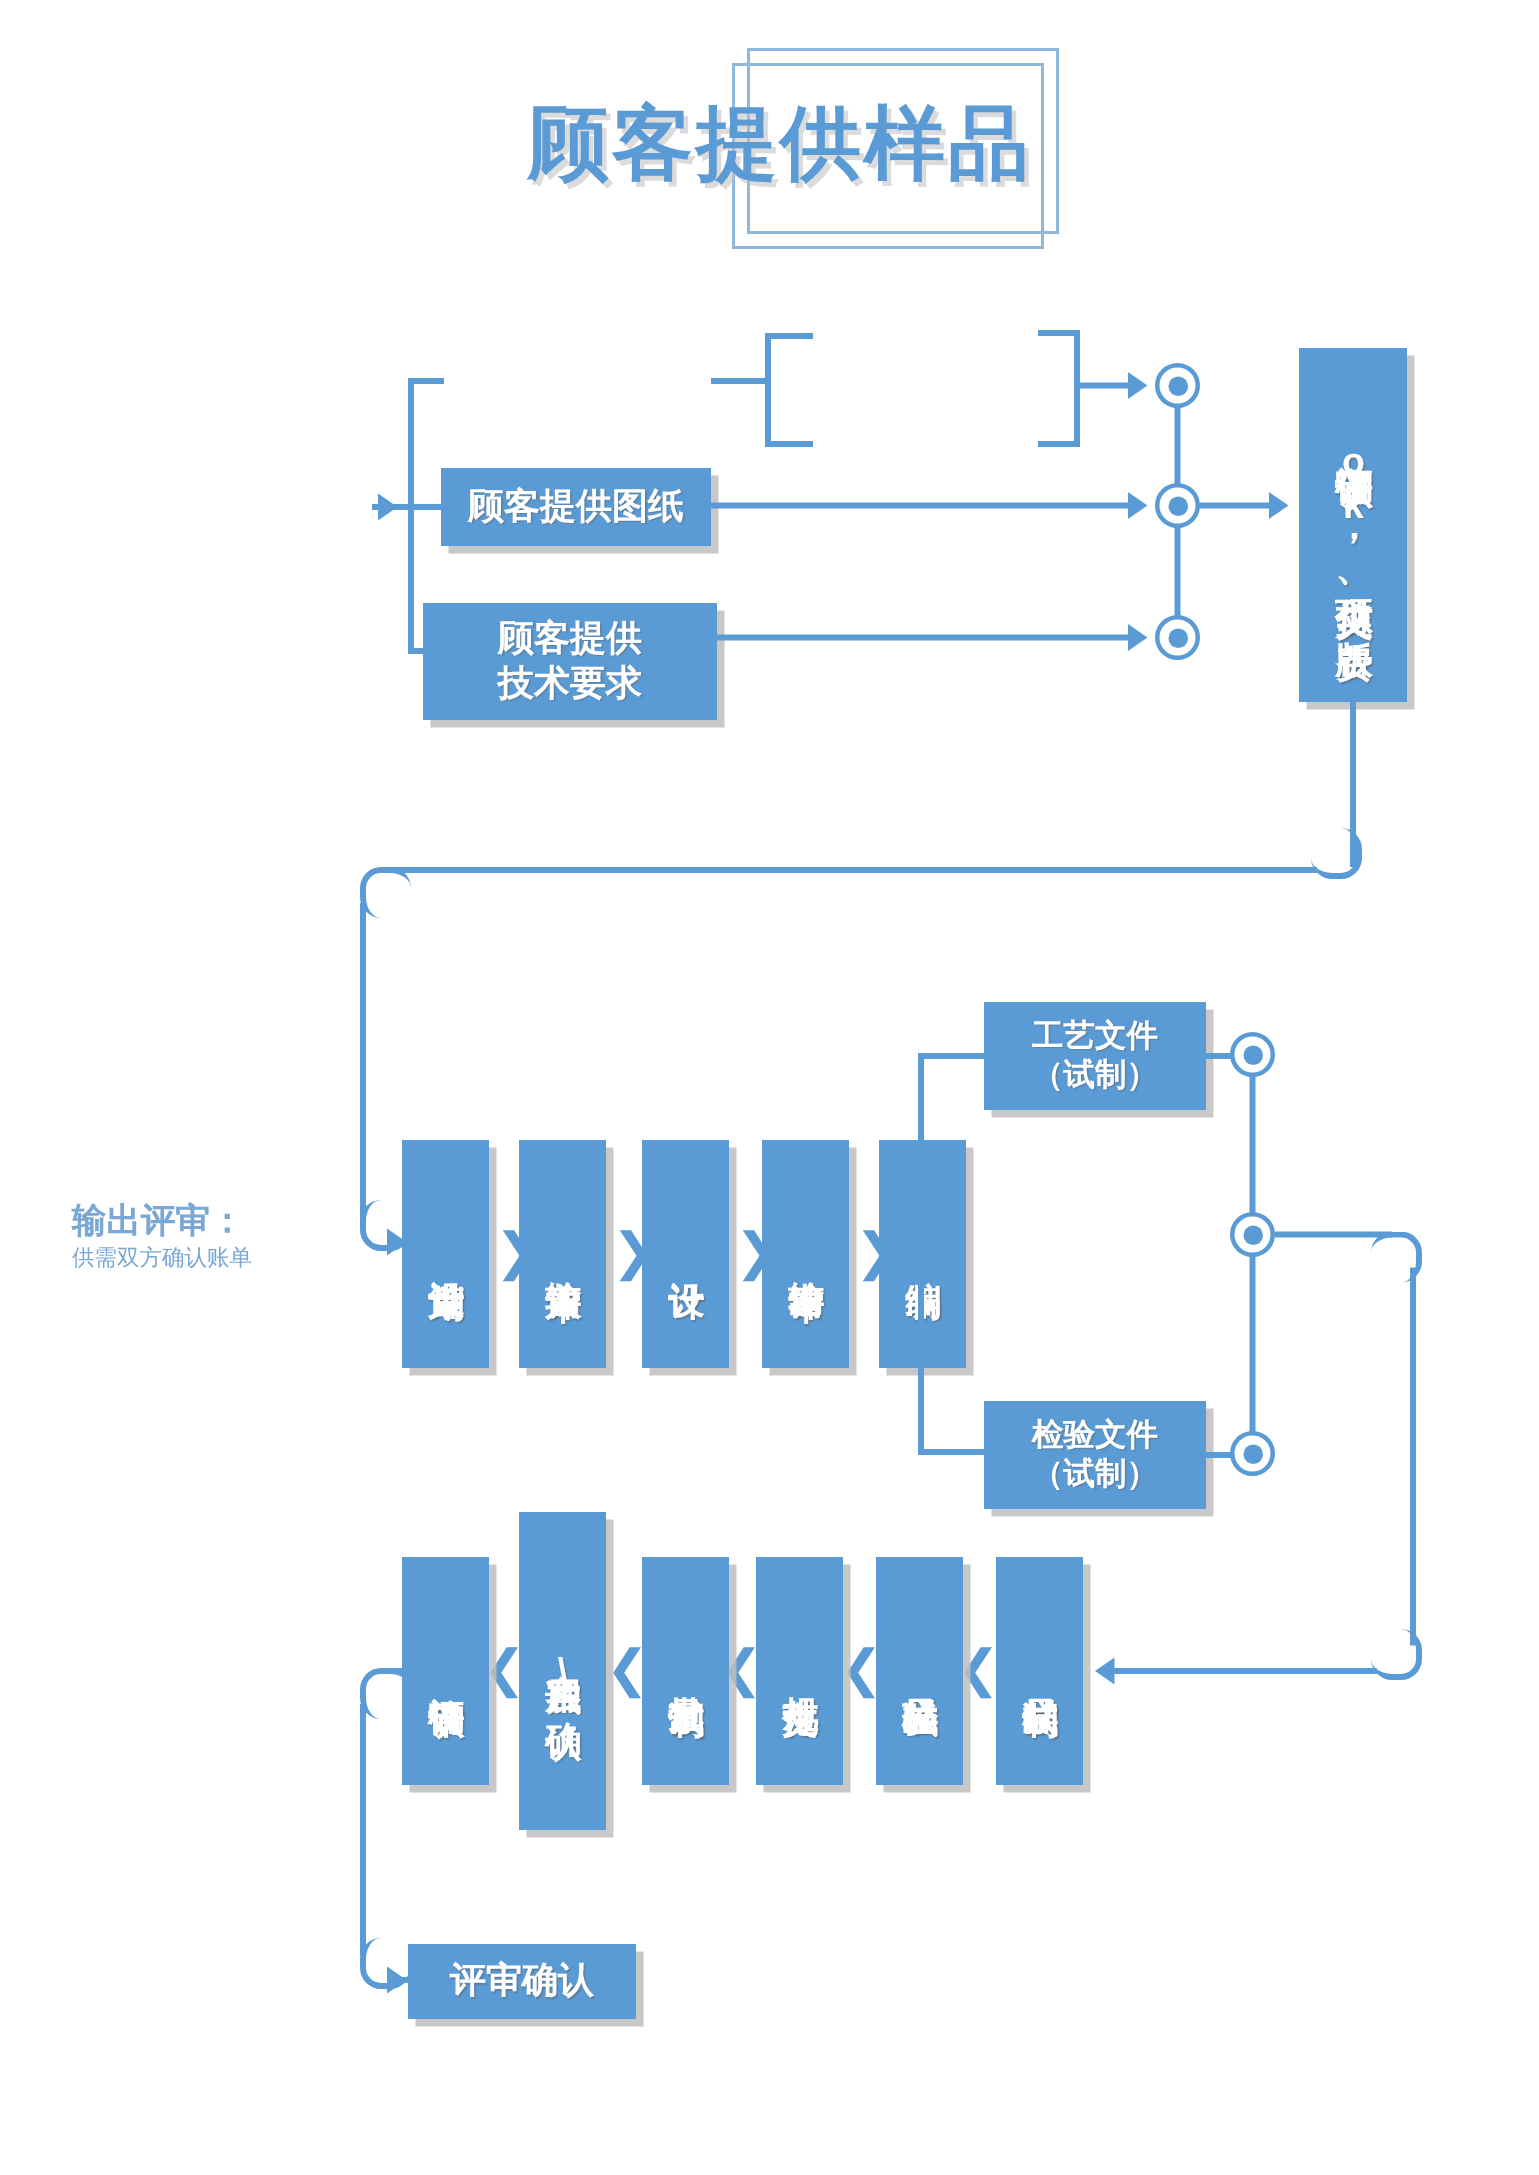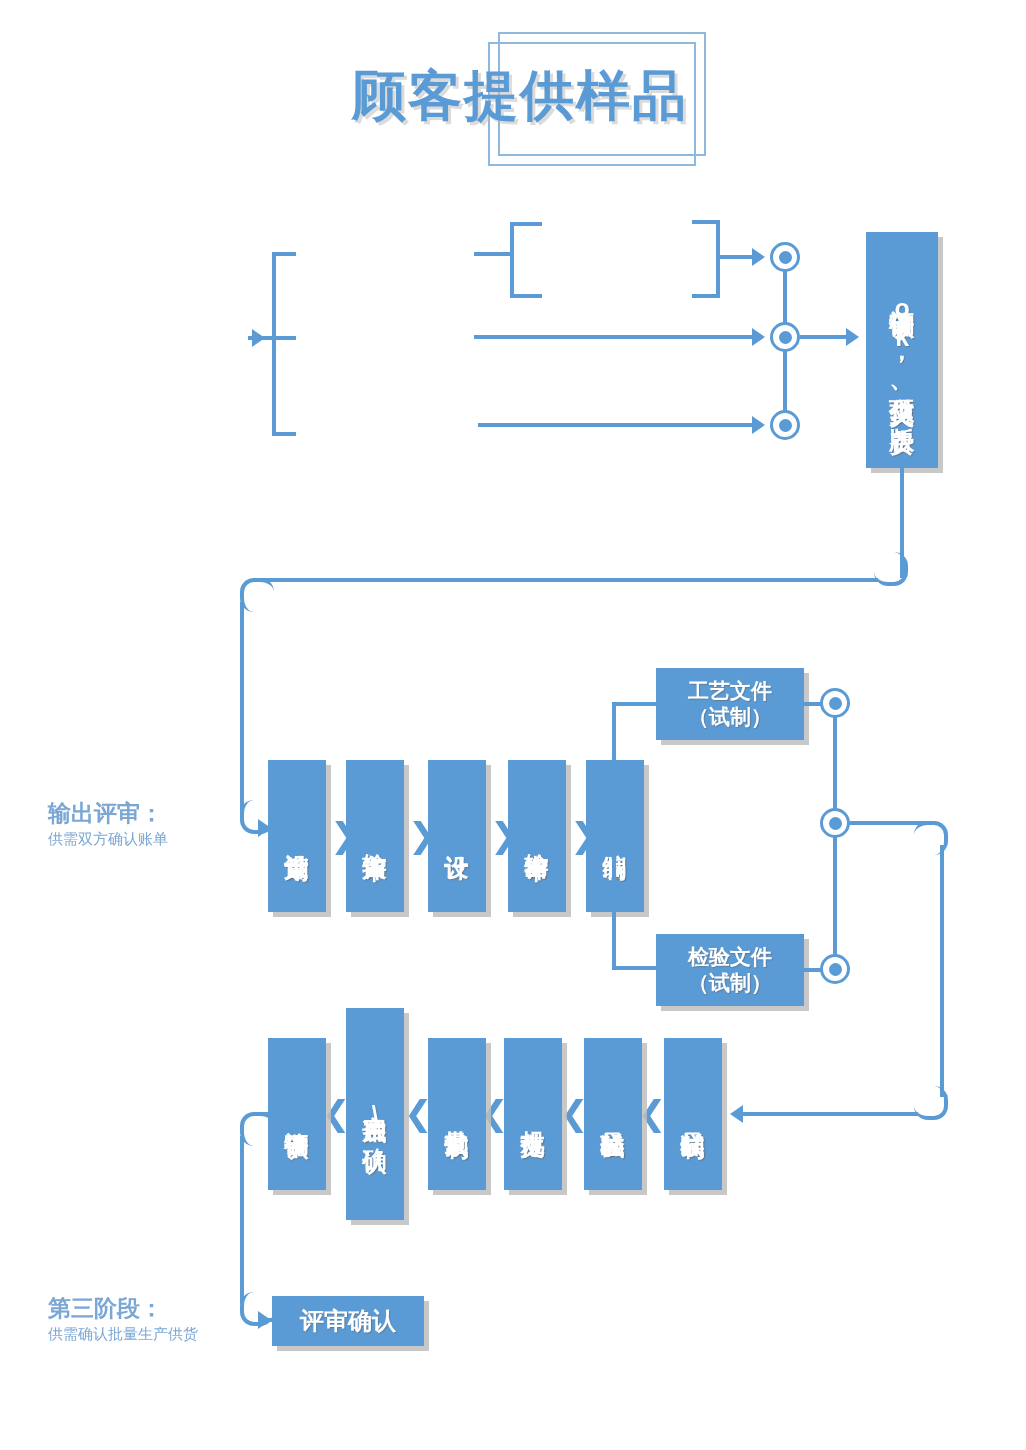--- a/index.html
+++ b/index.html
@@ -70,33 +70,36 @@
 <div id="canvas">
 
   <div class="title-frame" style="left:498px;top:32px;width:204px;height:120px;"></div>
   <div class="title-frame" style="left:488px;top:42px;width:204px;height:120px;"></div>
   <div class="title-text" style="left:352px;top:60px;">顾客提供样品</div>
 
   <div class="stage-label" style="left:48px;top:800px;">
     <div class="big">输出评审：</div>
     <div class="small">供需双方确认账单</div>
   </div>
-  <div class="stage-label" style="left:48px;top:1295px;">
-    <div class="big">第三阶段：</div>
-    <div class="small">供需确认批量生产供货</div>
-  </div>
 
   <div class="ln lnh" style="left:248px;top:336px;width:26px;"></div>
   <div class="arrow right" style="left:252px;top:329px;"></div>
 
   <div class="ln lnv" style="left:272px;top:252px;height:184px;"></div>
   <div class="ln lnh" style="left:272px;top:252px;width:24px;"></div>
   <div class="ln lnh" style="left:272px;top:336px;width:24px;"></div>
   <div class="ln lnh" style="left:272px;top:432px;width:24px;"></div>
 
+  <div class="box h" style="left:294px;top:312px;width:180px;height:52px;">
+    <span>顾客提供图纸</span>
+  </div>
+  <div class="box h" style="left:282px;top:402px;width:196px;height:78px;white-space:pre-line;">
+    <span>顾客提供
+技术要求</span>
+  </div>
 
   <div class="ln lnh" style="left:474px;top:252px;width:40px;"></div>
   <div class="ln lnv" style="left:510px;top:222px;height:76px;"></div>
   <div class="ln lnh" style="left:510px;top:222px;width:32px;"></div>
   <div class="ln lnh" style="left:510px;top:294px;width:32px;"></div>
 
 
   <div class="ln lnh" style="left:692px;top:220px;width:28px;"></div>
   <div class="ln lnh" style="left:692px;top:294px;width:28px;"></div>
   <div class="ln lnv" style="left:716px;top:220px;height:78px;"></div>

